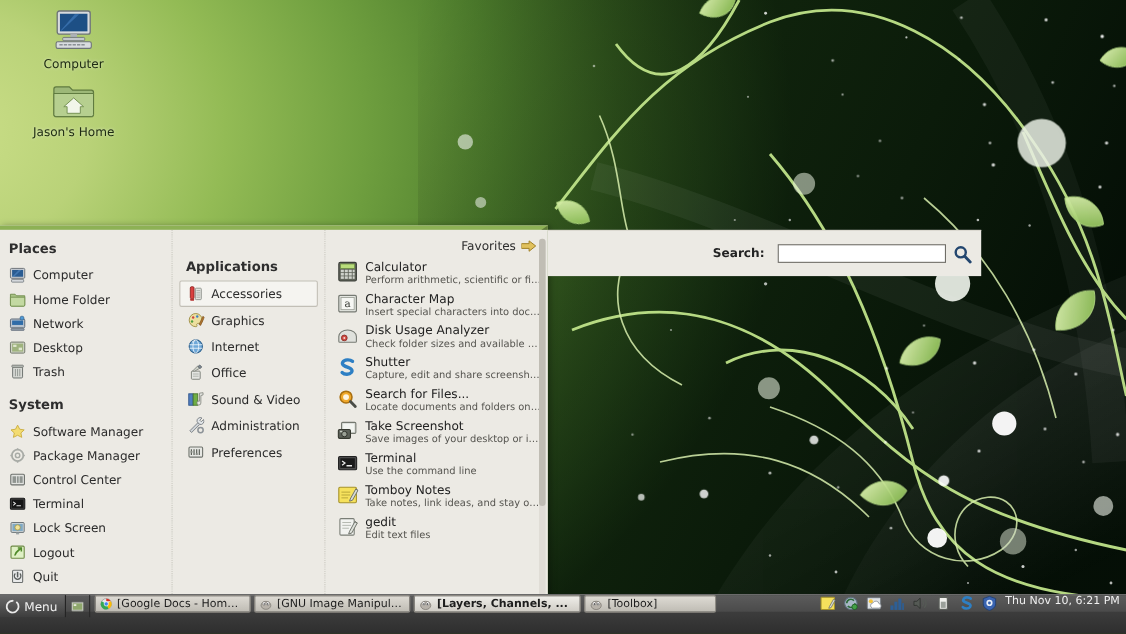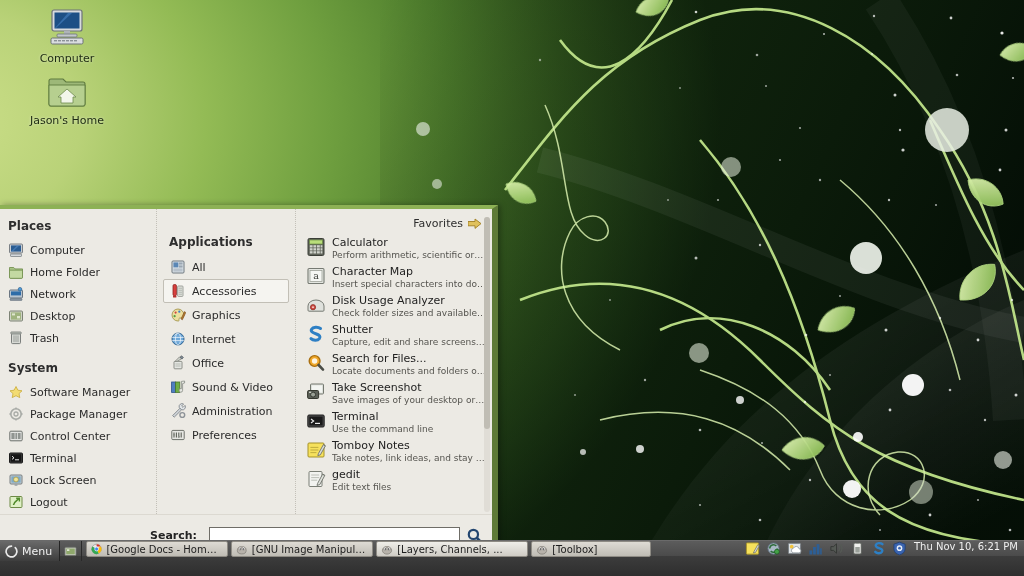--- a/index.html
+++ b/index.html
@@ -30,21 +30,21 @@
     text-shadow:0 0 3px rgba(255,255,255,.55);
   }
 
   
   #mintmenu {
     position:absolute; left:0; top:205px; width:498px; height:351px;
     background:#eceae4;
     border-right:6px solid #5e7a37;
     border-top:4px solid #8db155;
     box-shadow:2px 0 6px rgba(0,0,0,.35);
-    display:flex; flex-direction:column;
+    display:flex; flex-direction:row;
   }
   #menu-body { display:flex; flex:1; min-height:0; }
 
   
   #col-places {
     width:157px; background:#eceae4;
     border-right:1px dotted #c3c0b8;
     padding:10px 0 0 0;
   }
   .sect-head {
@@ -136,21 +136,21 @@
   }
   #win-list { display:flex; align-items:center; gap:3px; padding-left:4px; flex:1; min-width:0; }
   .win {
     display:flex; align-items:center; gap:4px;
     height:16px; padding:0 6px 0 4px; min-width:0;
     background:linear-gradient(#dedbd4,#bfbcb4);
     border:1px solid #8e8b84; border-radius:2px;
     color:#1d1d1d; font-size:10px; white-space:nowrap;
     overflow:hidden; max-width:152px;
   }
-  .win.active { background:linear-gradient(#efeee9,#cfccc5); font-weight:normal; }
+  .win.active { background:linear-gradient(#efeee9,#cfccc5); font-weight:bold; }
   .win .t { overflow:hidden; text-overflow:ellipsis; }
   #tray { display:flex; align-items:center; gap:6px; padding:0 7px 0 4px; }
   #tray .ti { width:15px; height:15px; display:block; }
   #clock { color:#f0f0f0; font-size:10px; white-space:nowrap; padding-right:6px; }
 </style>
 </head>
 <body>
 
 <div id="desktop">
   <svg id="wall-svg" width="1024" height="556" viewBox="0 0 1024 556">
@@ -445,30 +445,20 @@
           <path d="M8 4.4 v4" stroke="#5a5e5d" stroke-width="1.4" stroke-linecap="round"></path>
           <path d="M6 5.4 a3 3 0 1 0 4 0" fill="none" stroke="#5a5e5d" stroke-width="1.2"></path>
         </svg>
         <span>Quit</span>
       </div>
     </div>
 
     <div id="col-cats">
       <div class="sect-head">Applications</div>
 
-      <div class="cat">
-        <svg class="ic" viewBox="0 0 16 16">
-          <rect x="2" y="2" width="12" height="12" rx="1" fill="#dfe5ea" stroke="#6d767e" stroke-width="1"></rect>
-          <rect x="3.4" y="3.4" width="5" height="5" fill="#5b87b5"></rect>
-          <rect x="9" y="3.4" width="3.6" height="2.2" fill="#9aa6b2"></rect>
-          <rect x="9" y="6.4" width="3.6" height="2.2" fill="#9aa6b2"></rect>
-          <rect x="3.4" y="9.4" width="9.2" height="3.2" fill="#b7c1cb"></rect>
-        </svg>
-        <span>All</span>
-      </div>
 
       <div class="cat sel">
         <svg class="ic" viewBox="0 0 16 16">
           <rect x="3" y="1.6" width="3.4" height="11" rx="1.2" fill="#d9403f" stroke="#8e2220" stroke-width=".8"></rect>
           <rect x="3" y="12.6" width="3.4" height="1.8" rx=".5" fill="#b5312f"></rect>
           <rect x="7.6" y="3" width="5.4" height="10.4" rx=".8" fill="#e3e5e0" stroke="#8b8f89" stroke-width=".8"></rect>
           <g stroke="#9aa09a" stroke-width=".7">
               <path d="M8.6 5.2h3.4M8.6 7.2h3.4M8.6 9.2h3.4M8.6 11.2h3.4"></path>
             </g>
         </svg>

